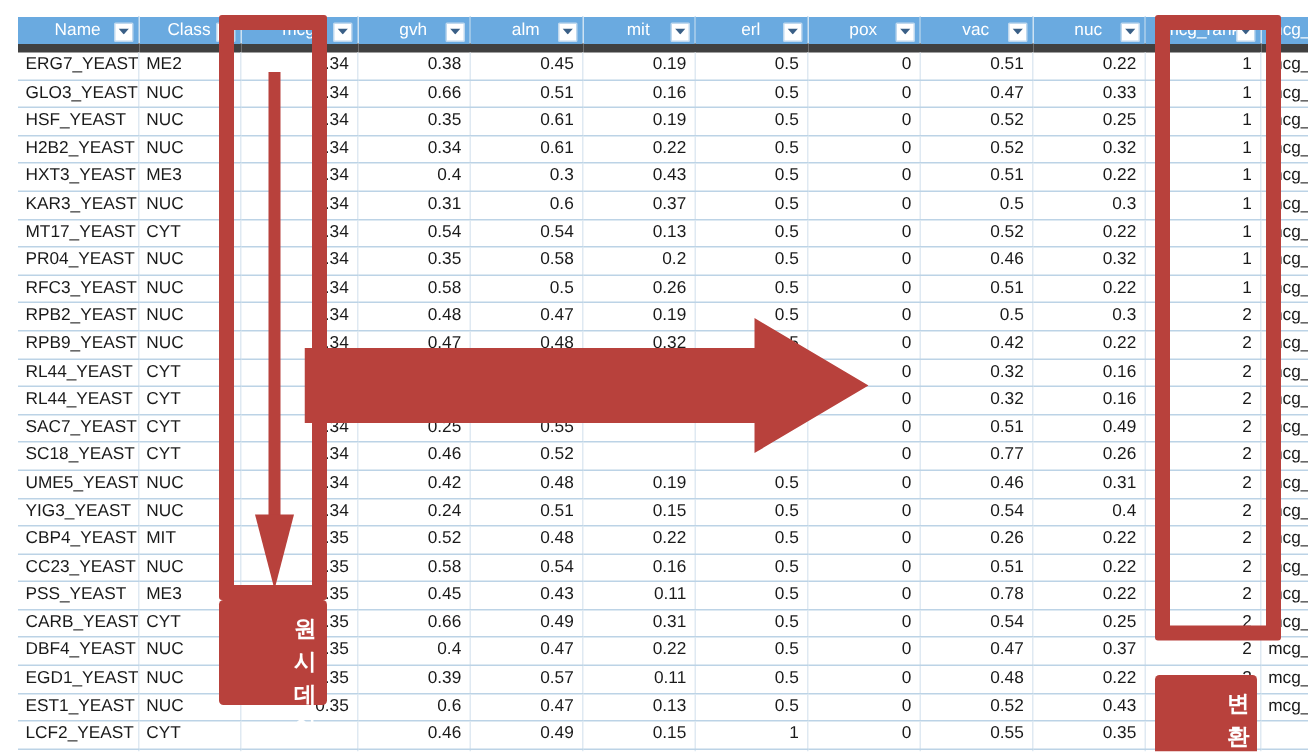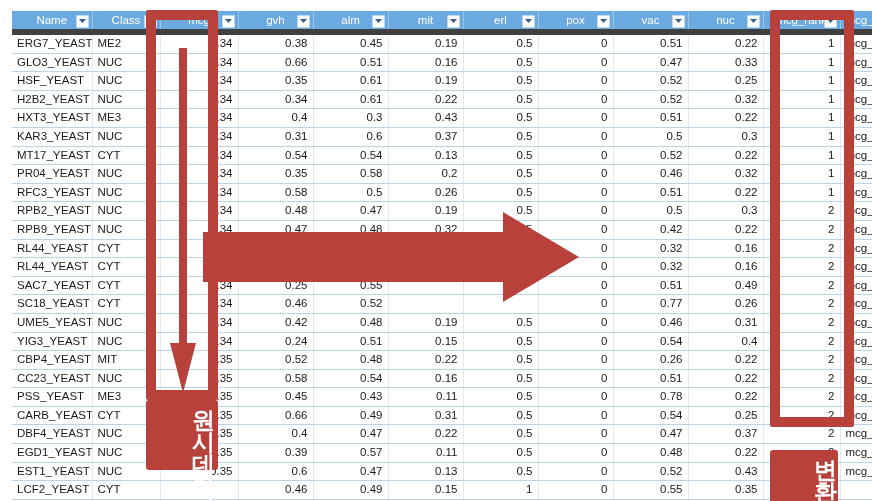--- a/index.html
+++ b/index.html
@@ -137,21 +137,21 @@
   }
 
   
   .callout {
     position: absolute;
     background: #b8413c;
     color: #ffffff;
     font-weight: bold;
     text-align: center;
     border-radius: 3px;
-    font-size: 23px;
+    font-size: 15px;
     line-height: 22px;
     padding-top: 9px;
     box-sizing: border-box;
     padding-left: 43px;
   }
   #label-raw {
     left: 146px;
     top: 400px;
     width: 72px;
     height: 70px;

